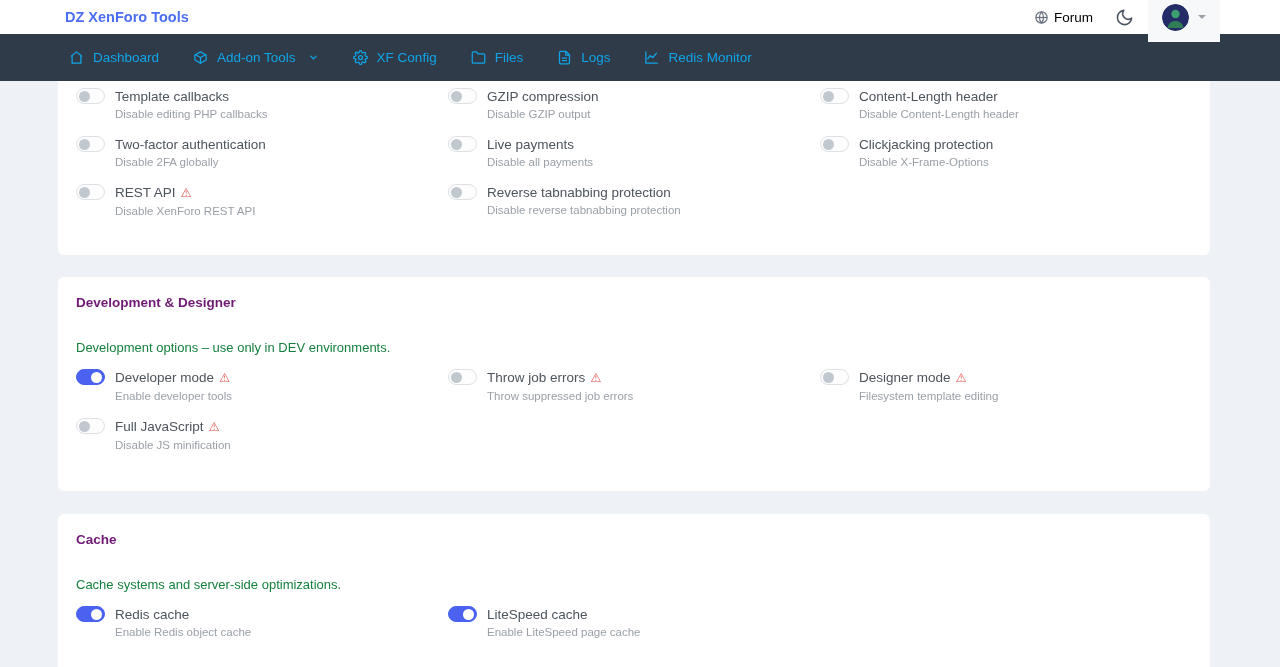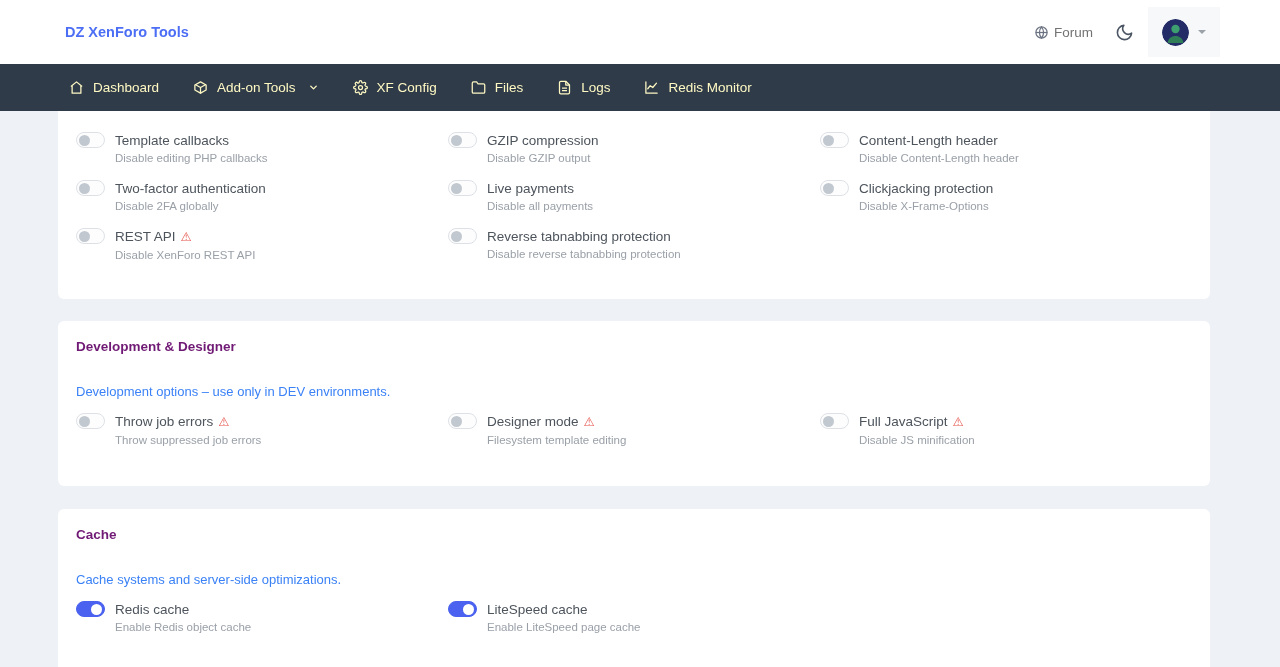--- a/index.html
+++ b/index.html
@@ -5,39 +5,39 @@
   * { box-sizing: border-box; margin: 0; padding: 0; }
   html, body { width: 1280px; height: 667px; overflow: hidden; }
   body {
     font-family: "Liberation Sans", sans-serif;
     background: #eef1f5;
     color: #4d545c;
   }
 
   
   .topbar {
-    height: 64px;
+    height: 34px;
     background: #ffffff;
     display: flex;
     align-items: center;
     justify-content: space-between;
     padding-left: 65px;
     padding-right: 60px;
   }
   .brand {
     color: #4c6ef5;
     font-weight: 700;
     font-size: 14.5px;
     cursor: pointer;
     text-decoration: none;
   }
   .topbar-right { display: flex; align-items: center; height: 50px; }
   .forum-link {
     display: flex; align-items: center; gap: 5px;
-    color: #737373; font-size: 13.5px; cursor: pointer;
+    color: #000000; font-size: 13.5px; cursor: pointer;
   }
   .moon-btn {
     margin-left: 22px;
     display: flex; align-items: center;
     color: #4b5563; cursor: pointer;
   }
   .user-menu {
     margin-left: 14px;
     height: 50px;
     padding: 0 14px;
@@ -60,21 +60,21 @@
   .navbar {
     height: 47px;
     background: #303b49;
     display: flex;
     align-items: center;
     padding-left: 65px;
     gap: 26px;
   }
   .nav-item {
     display: flex; align-items: center; gap: 9px;
-    color: #fef9c3; font-size: 13.5px;
+    color: #0ea5e9; font-size: 13.5px;
     cursor: pointer; padding: 6px 4px;
     white-space: nowrap;
   }
   .nav-item svg { flex: none; }
   .nav-chevron { margin-left: 3px; display: flex; }
 
   
   .content { padding: 0 70px 0 58px; }
   .card {
     background: #ffffff;
@@ -87,29 +87,29 @@
   }
   .card-title {
     font-size: 13.5px;
     font-weight: 700;
     color: #701a75;
   }
   .card-desc {
     padding: 0 18px;
     margin-top: 30px;
     font-size: 13px;
-    color: #3b82f6;
+    color: #15803d;
   }
   .toggle-grid {
     display: grid;
     grid-template-columns: repeat(3, 1fr);
     row-gap: 15px;
     padding: 0 18px;
   }
-  .card.cut-top .toggle-grid { padding-top: 20px; padding-bottom: 38px; }
+  .card.cut-top .toggle-grid { padding-top: 6px; padding-bottom: 38px; }
   .toggle-grid.after-desc { margin-top: 13px; padding-bottom: 40px; }
 
   .toggle-row { display: flex; align-items: flex-start; }
   .toggle {
     width: 29px; height: 16px;
     border-radius: 9px;
     background: #fdfdfd;
     border: 1px solid #dde1e6;
     position: relative;
     flex: none;
@@ -323,20 +323,27 @@
 
   <div class="gap22"></div>
 
   <div class="card">
     <div class="card-head">
       <div class="card-title">Development &amp; Designer</div>
     </div>
     <div class="card-desc">Development options – use only in DEV environments.</div>
     <div class="toggle-grid after-desc">
 
+      <div class="toggle-row">
+        <span class="toggle on"></span>
+        <span class="toggle-text">
+          <span class="toggle-label"><span>Developer mode</span><span class="warn">⚠</span></span>
+          <div class="toggle-sub">Enable developer tools</div>
+        </span>
+      </div>
 
       <div class="toggle-row">
         <span class="toggle"></span>
         <span class="toggle-text">
           <span class="toggle-label"><span>Throw job errors</span><span class="warn">⚠</span></span>
           <div class="toggle-sub">Throw suppressed job errors</div>
         </span>
       </div>
 
       <div class="toggle-row">

